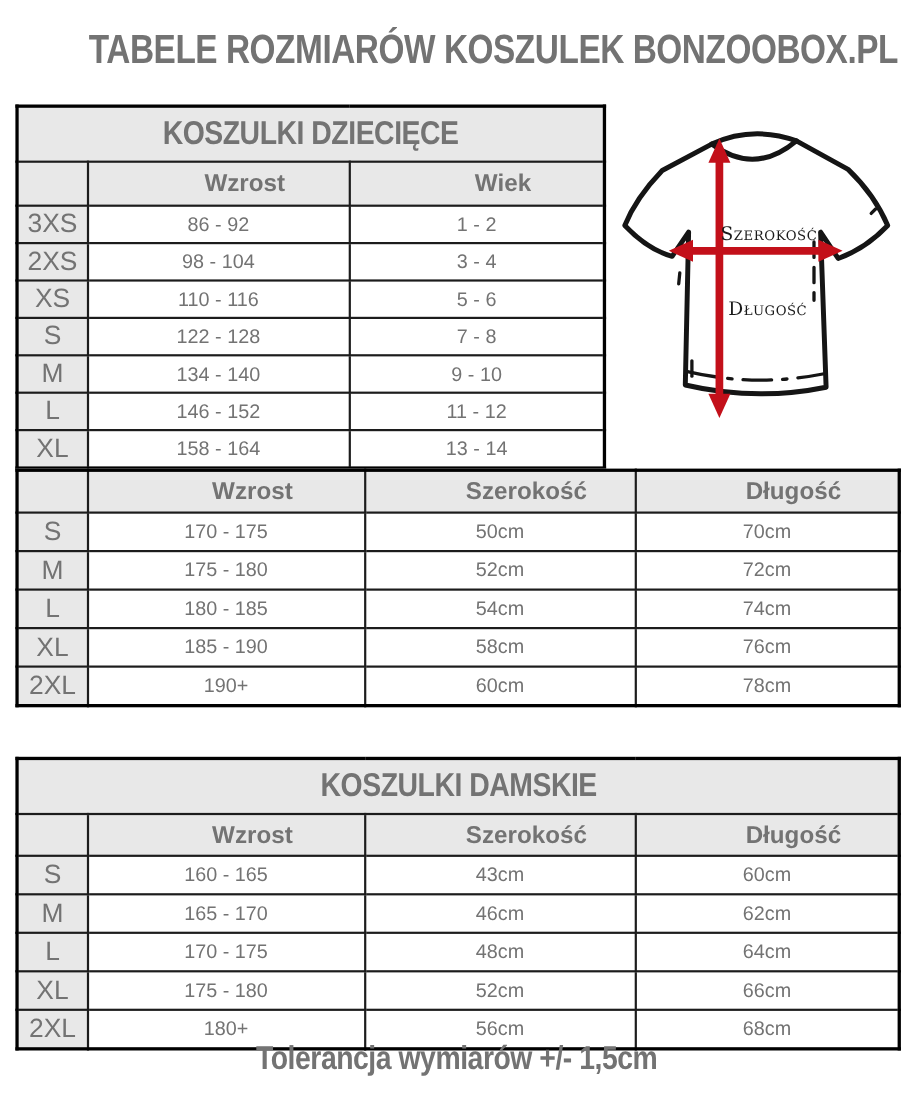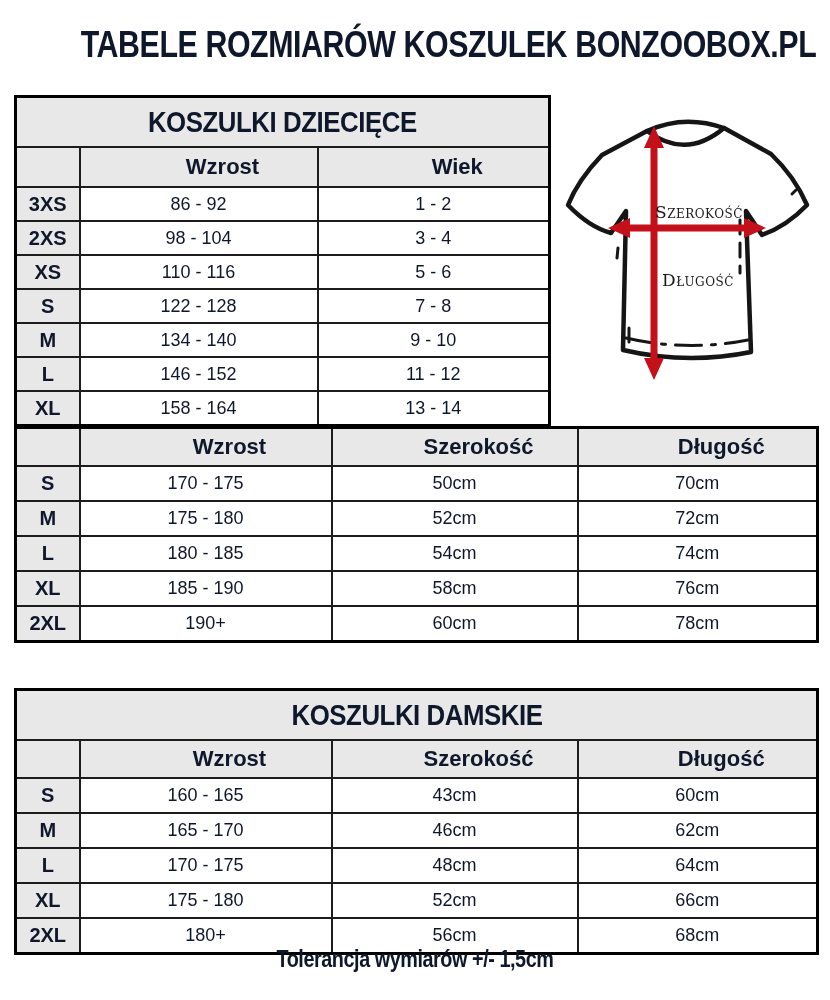--- a/index.html
+++ b/index.html
@@ -1,46 +1,46 @@
 <!DOCTYPE html>
 <html><head>
 <meta charset="utf-8">
 <style>
   html,body{margin:0;padding:0;background:#fff;}
   .canvas{
     position:relative;width:830px;height:1000px;background:#ffffff;
-    font-family:"Liberation Sans",sans-serif;color:#0f172a;overflow:hidden;
+    font-family:"Liberation Sans",sans-serif;color:#737373;overflow:hidden;
   }
   .cond{display:inline-block;transform:scaleX(0.82);transform-origin:center;letter-spacing:-0.5px;white-space:nowrap;}
   .cond2{display:inline-block;transform:scaleX(0.86);transform-origin:center;letter-spacing:-0.5px;white-space:nowrap;}
 
   .page-title{
     position:absolute;top:24px;left:0;width:100%;text-align:center;
     font-size:37px;font-weight:bold;
   }
   .page-footer{
     position:absolute;top:946px;left:0;width:100%;text-align:center;
-    font-size:23px;font-weight:bold;
+    font-size:30px;font-weight:bold;
   }
 
   table.size-table{
     position:absolute;border-collapse:collapse;table-layout:fixed;
     background:#fff;border:3px solid #000;
   }
   table.size-table th,table.size-table td{
     border:2px solid #1c1c1c;text-align:center;vertical-align:middle;
     padding:0;overflow:hidden;
   }
   tr.title-row th{
     background:#e8e8e8;font-size:30px;font-weight:bold;height:48px;
   }
   tr.head-row th{
     background:#e8e8e8;font-size:22px;font-weight:bold;padding-left:48px;
   }
-  td.c-size{background:#e8e8e8;font-weight:bold;font-size:20px;}
+  td.c-size{background:#e8e8e8;font-weight:normal;font-size:24px;}
   td.c-val{font-size:18px;font-weight:normal;background:#fff;}
 
   #table-children{left:14px;top:95px;width:534px;}
   #table-children tr.head-row th{height:38px;}
   #table-children td{height:32px;}
 
   #table-men{left:14px;top:426px;width:802px;}
   #table-men tr.head-row th{height:36px;}
   #table-men td{height:33px;}
 

